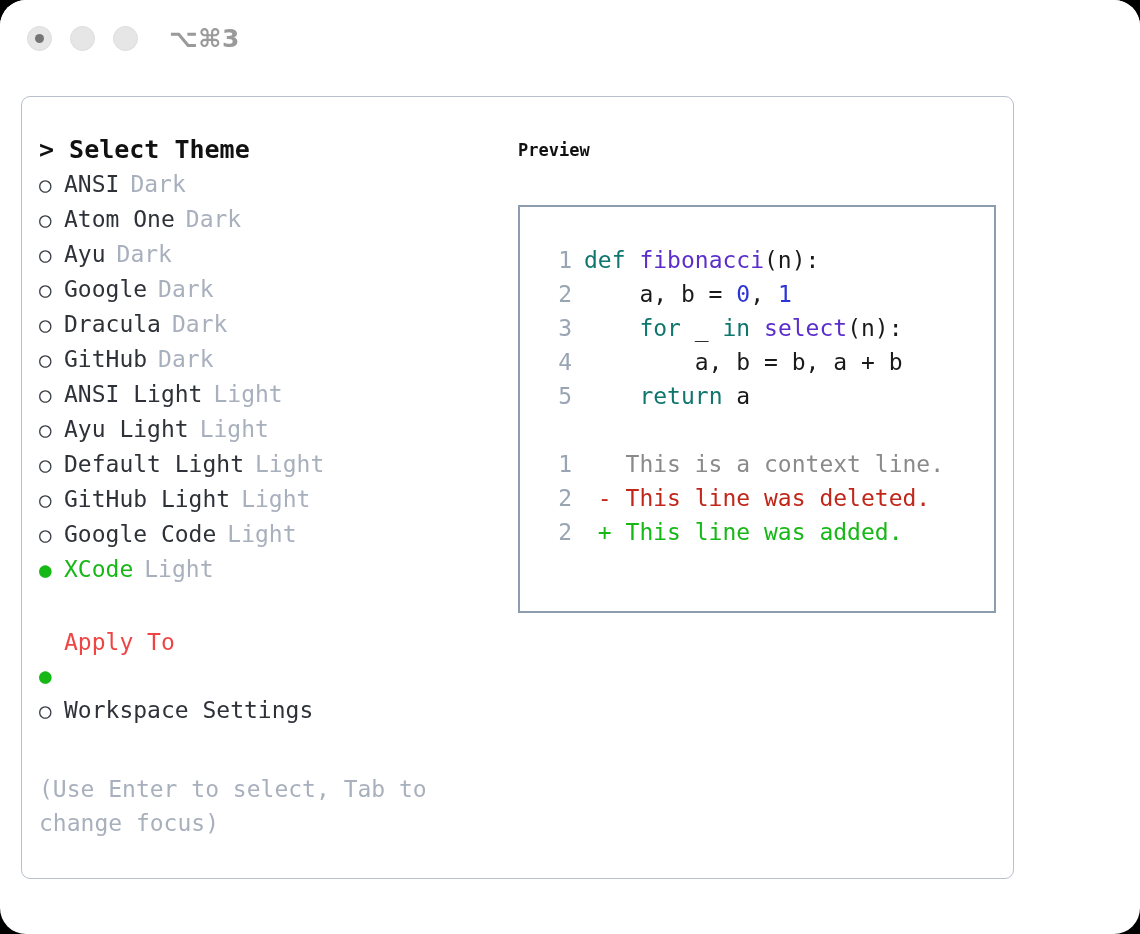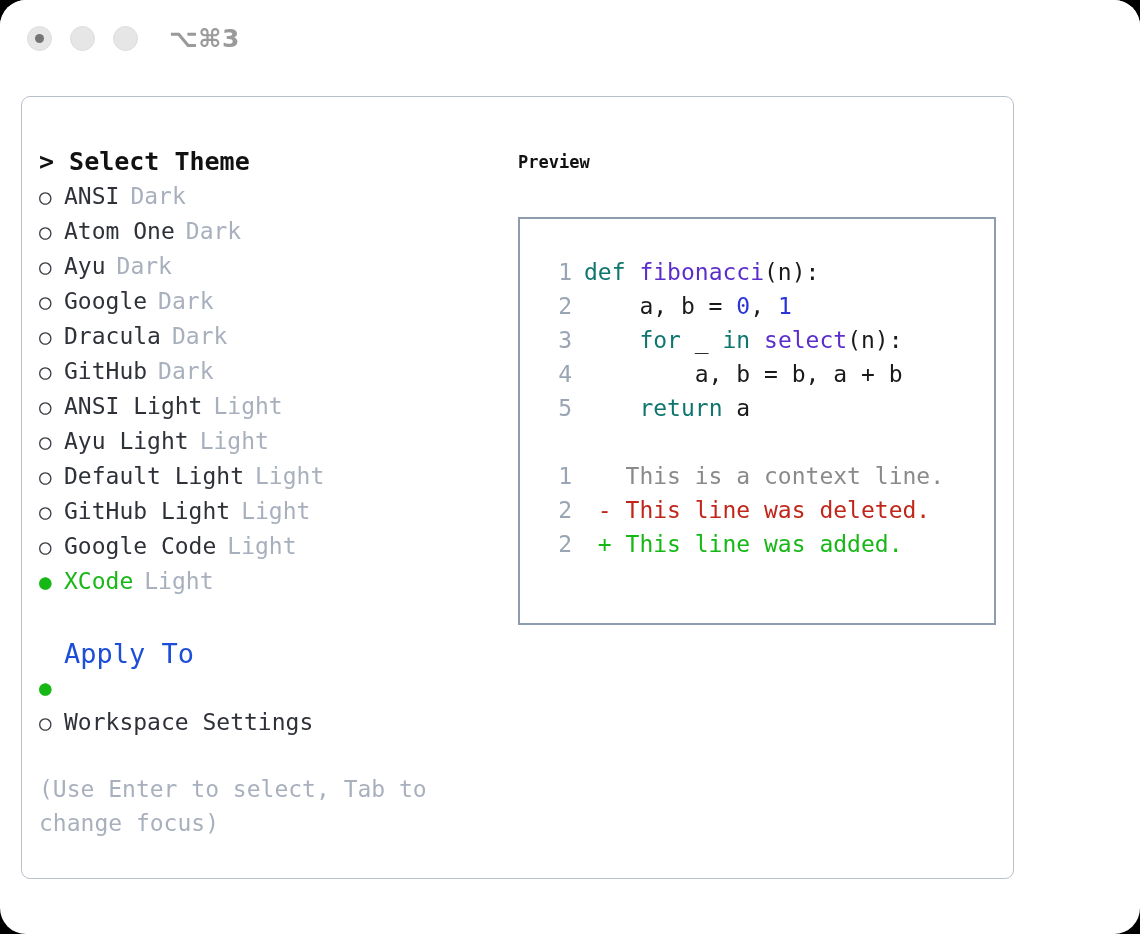--- a/index.html
+++ b/index.html
@@ -66,21 +66,21 @@
     left: 21px; top: 96px;
     width: 993px;
     height: 783px;
     border: 1.5px solid #b9c0cb;
     border-radius: 9px;
     background: #ffffff;
   }
 
   #content {
     position: absolute;
-    left: 17px; top: 48px;
+    left: 17px; top: 36px;
     width: 958px;
     height: 720px;
   }
 
   
   #left-col {
     position: absolute;
     left: 0; top: 0;
     width: 462px;
   }
@@ -110,29 +110,29 @@
   .theme-name { color: #2e3238; }
   .theme-name.sel { color: #16b816; text-align: right; }
   .theme-tag {
     color: #a8b0bd;
     margin-left: 11px;
   }
 
   .spacer-block { height: 38px; }
 
   .apply-label {
-    font-size: 27px;
-    color: #1d4ed8;
+    font-size: 23px;
+    color: #ef4444;
     line-height: 34px;
     padding-left: 25px;
     white-space: pre;
   }
 
   .help-text {
-    margin-top: 32px;
+    margin-top: 44px;
     font-size: 23px;
     color: #a8b0bd;
     line-height: 34px;
     width: 420px;
   }
 
   
   #right-col {
     position: absolute;
     left: 479px; top: 0;

